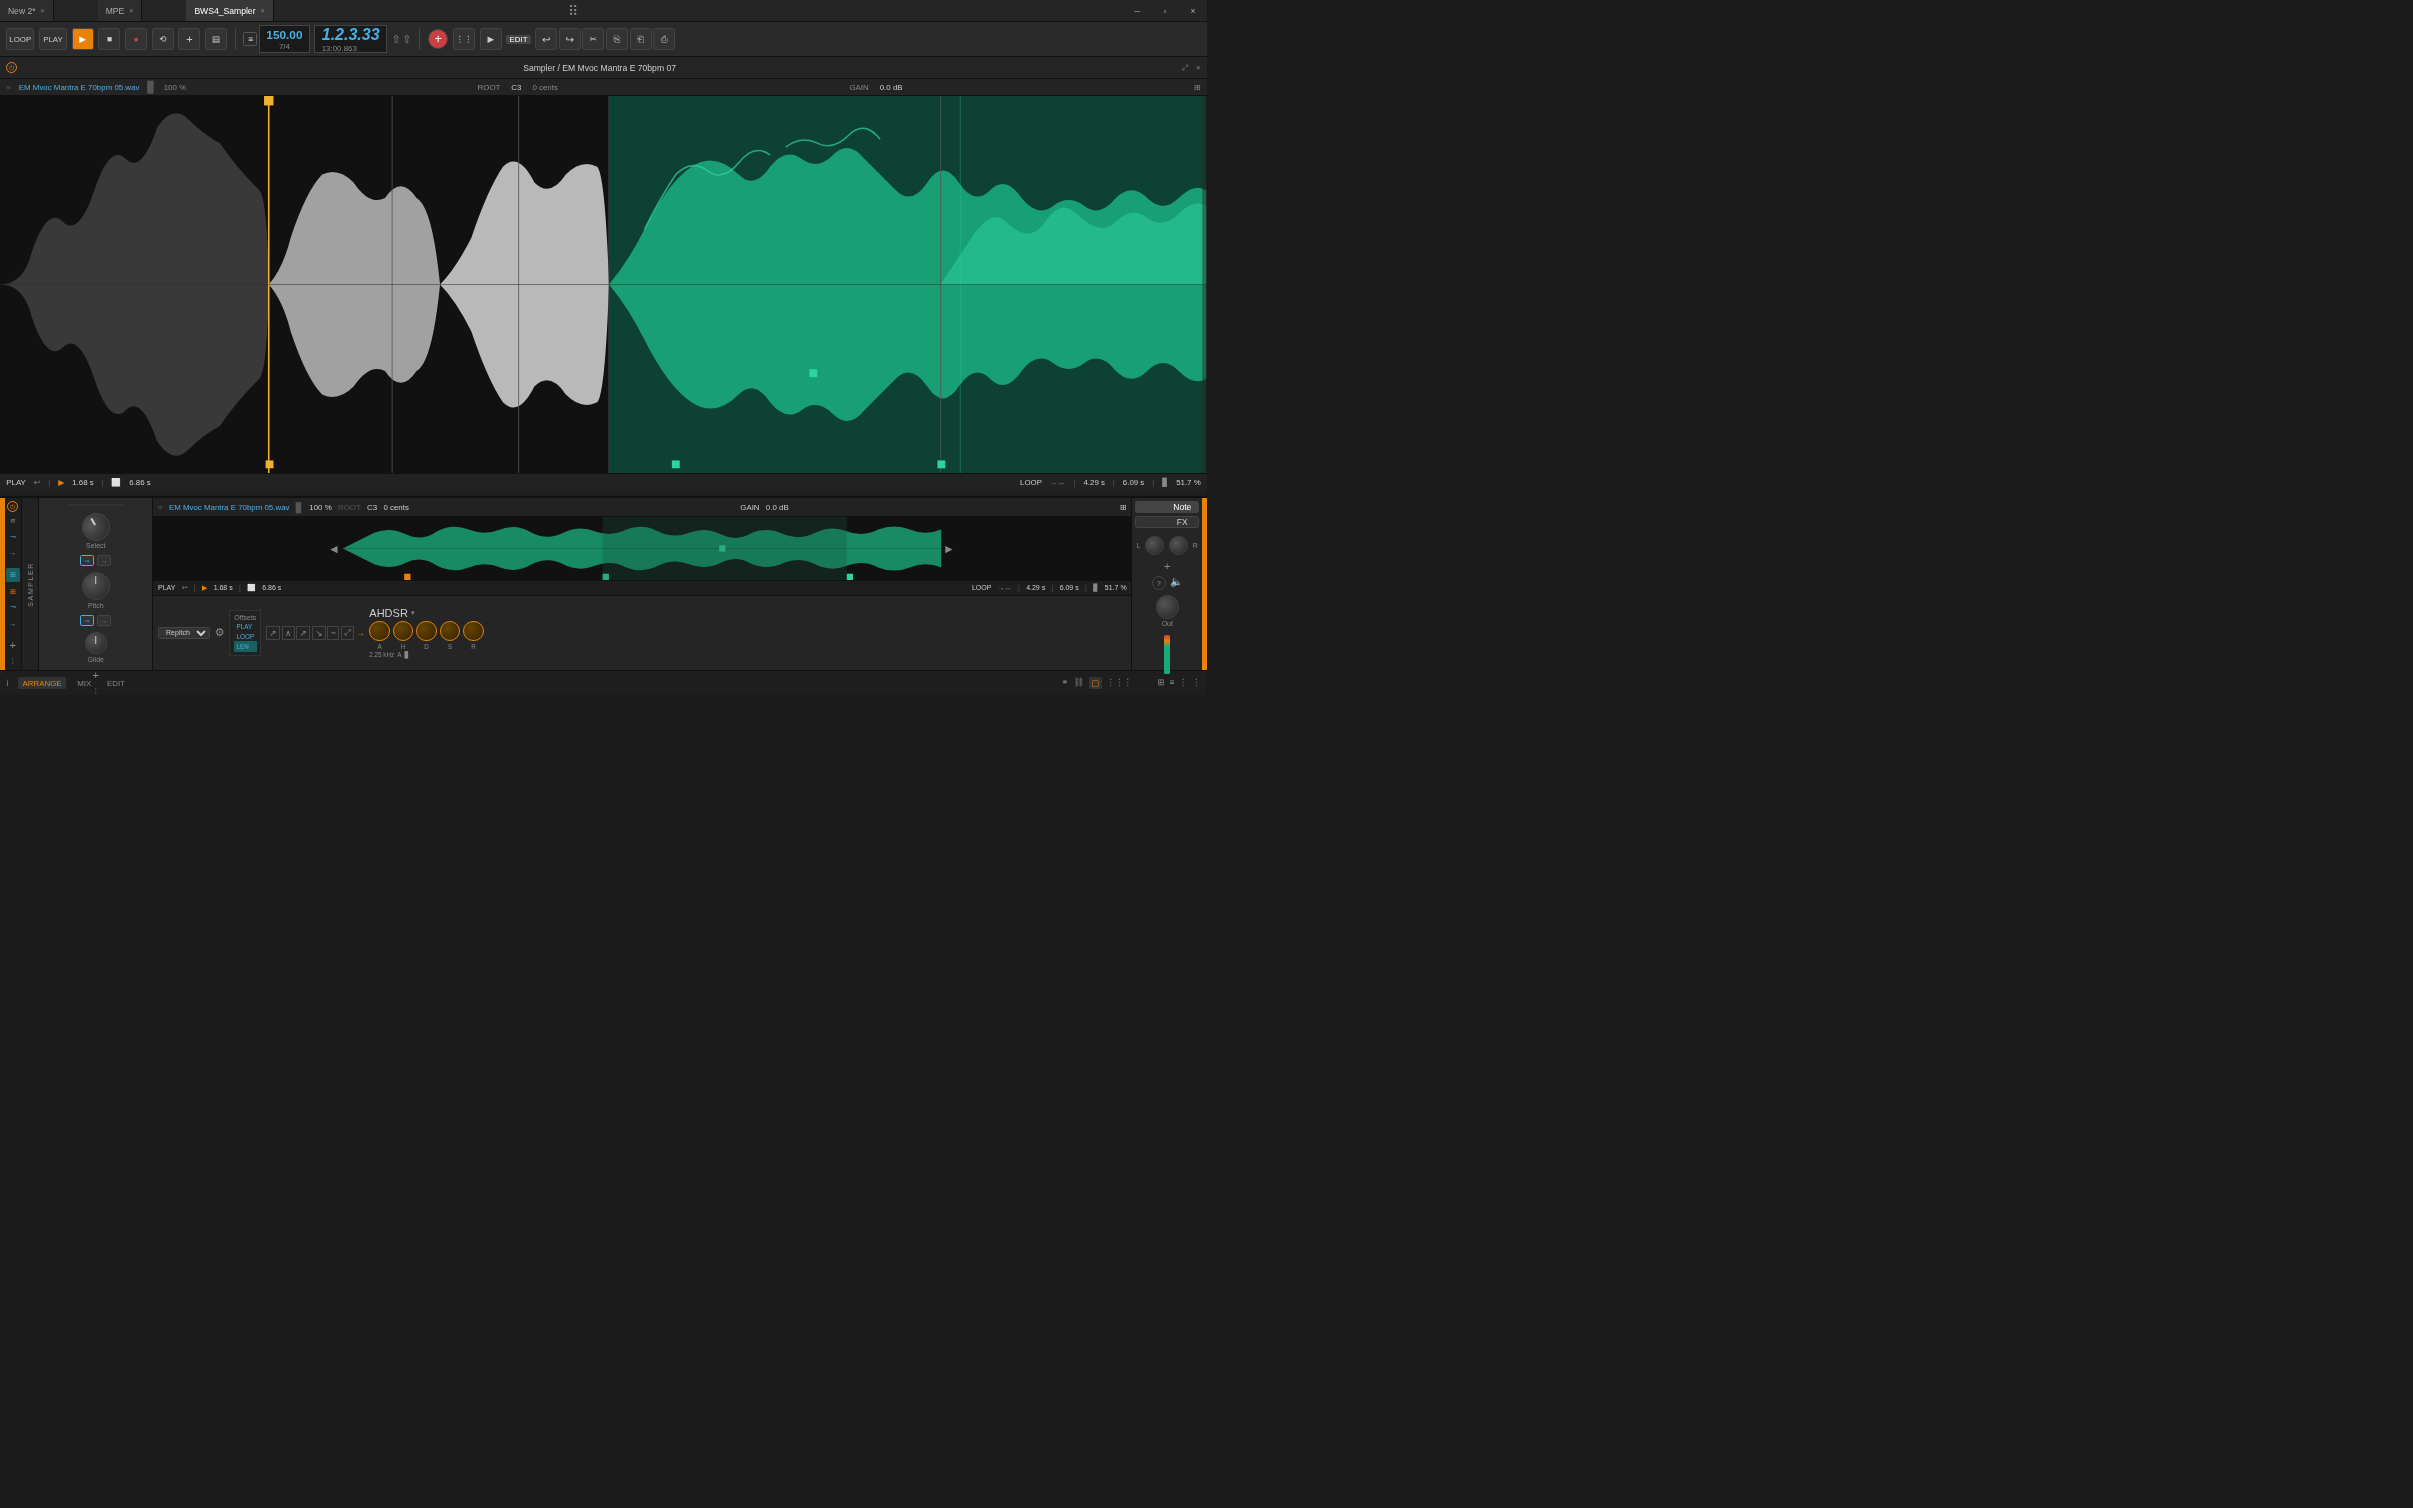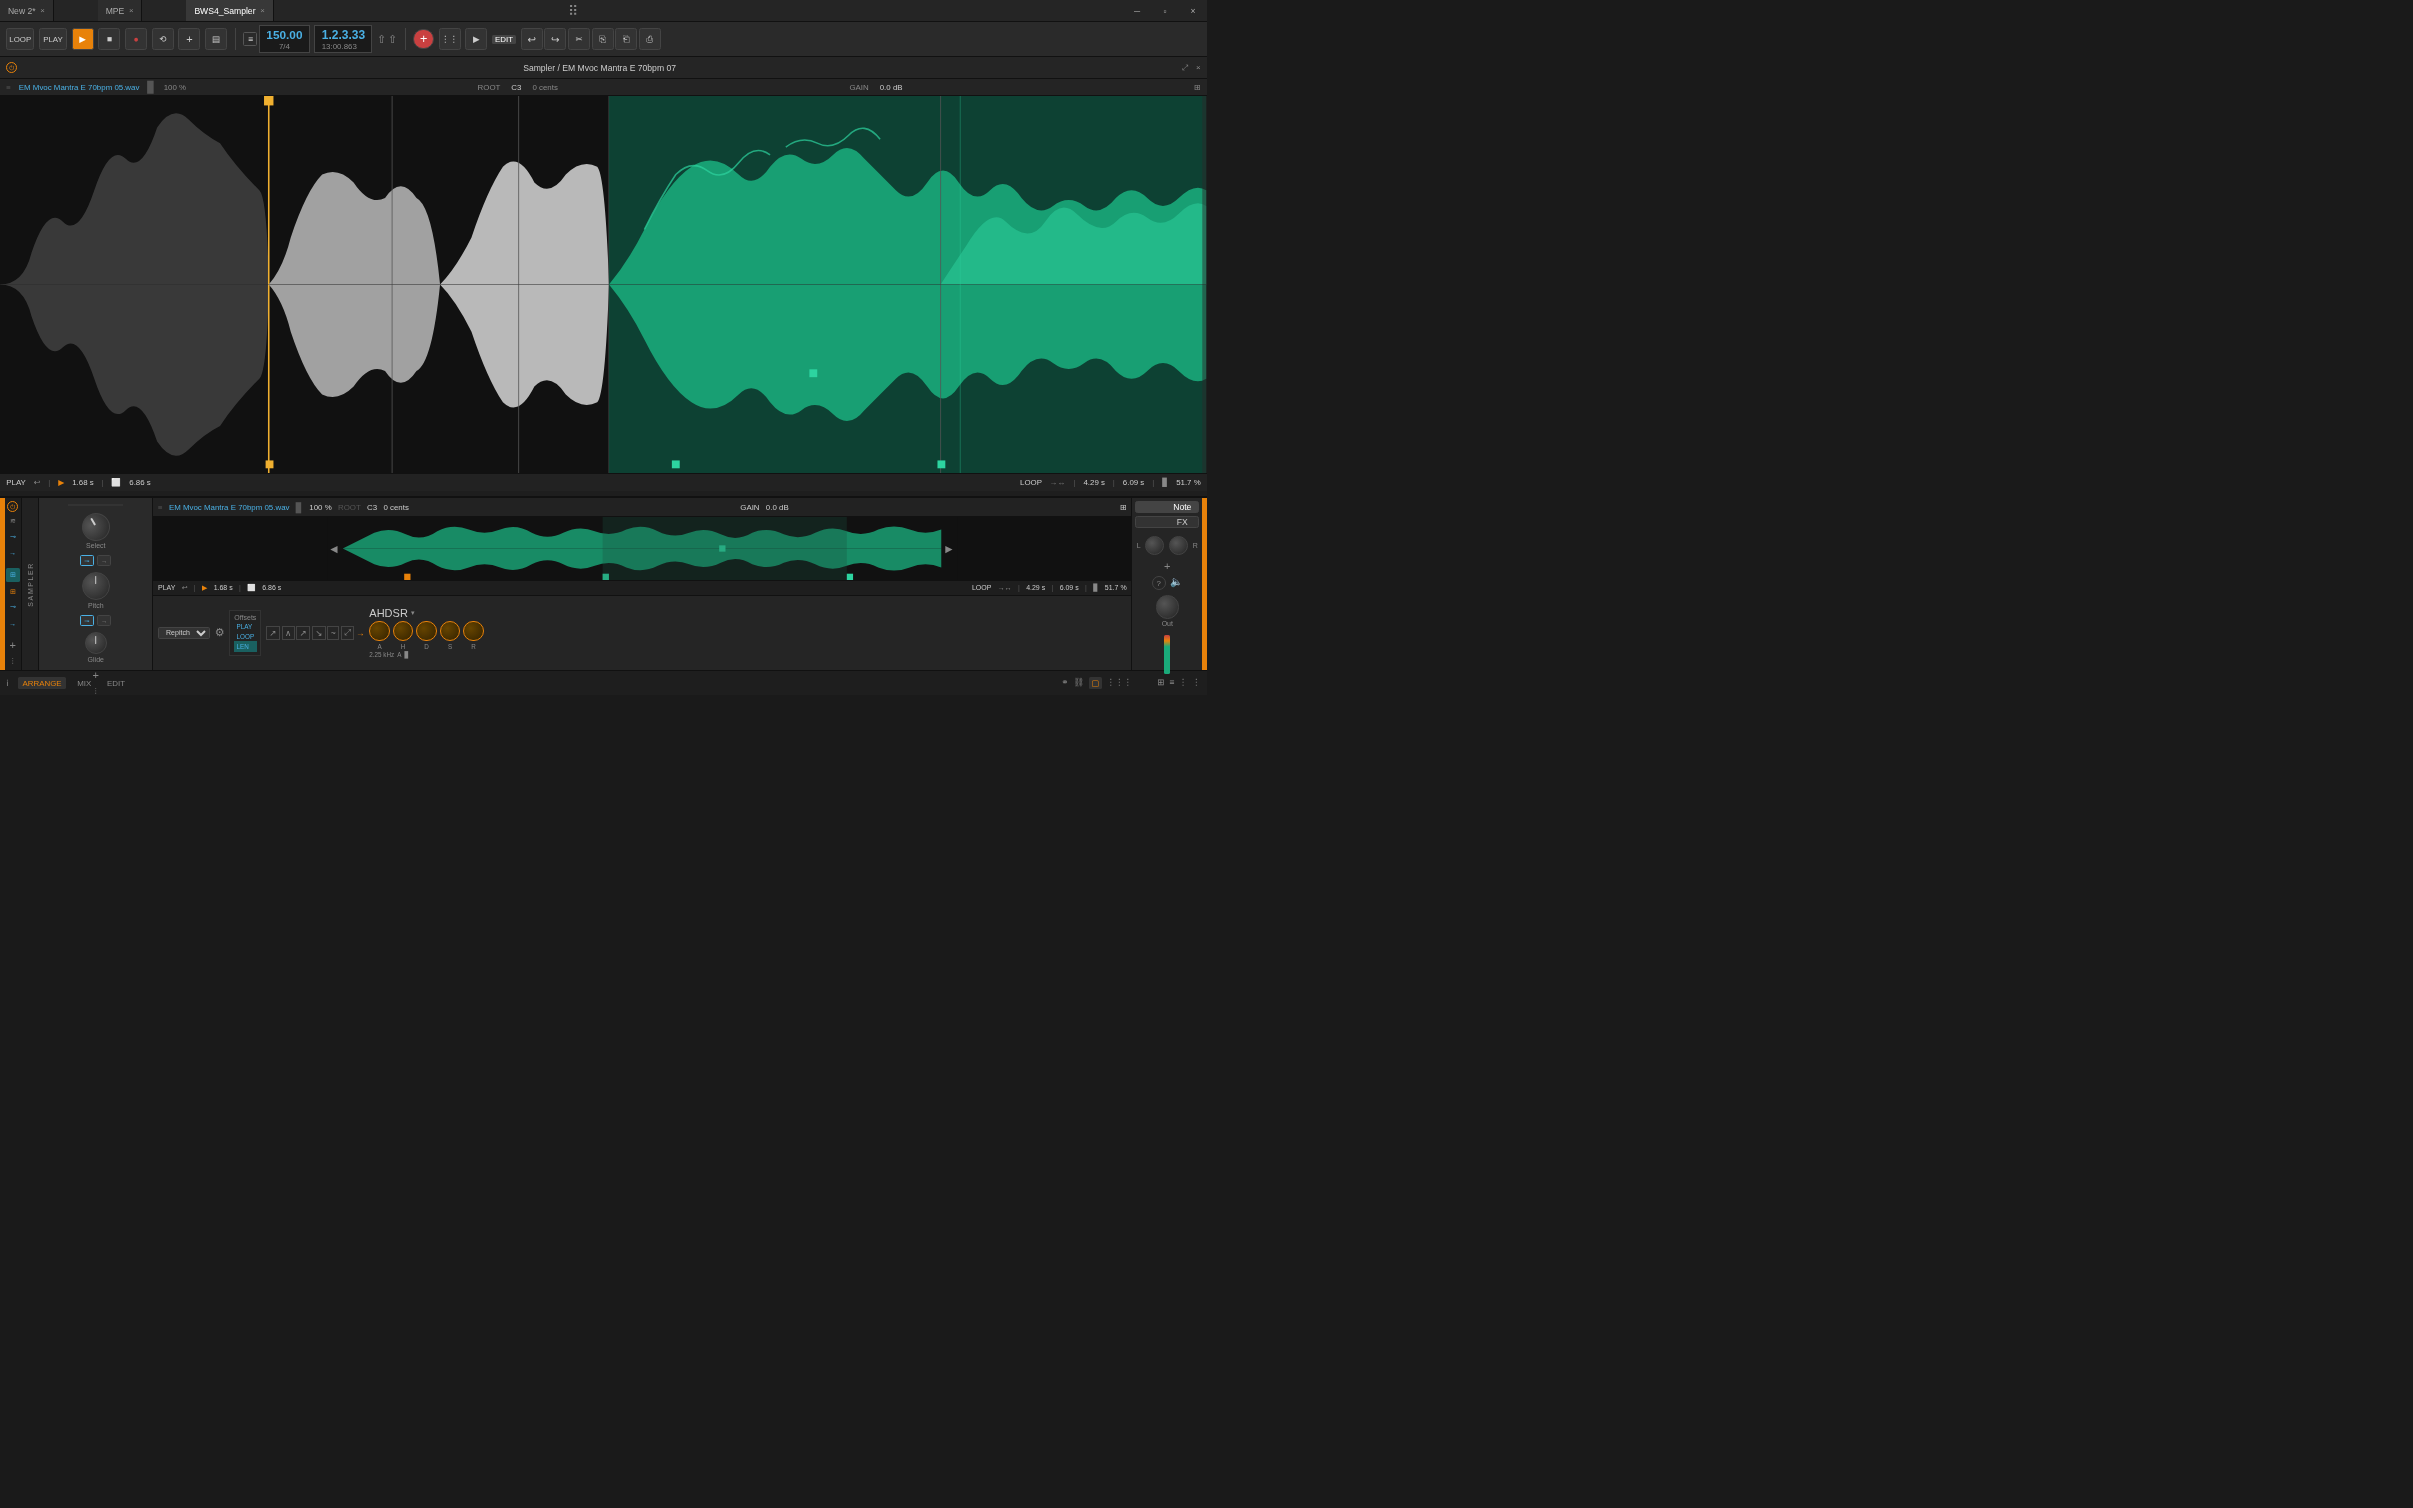--- a/index.html
+++ b/index.html
@@ -22,21 +22,21 @@
     #transport {
       display: flex; align-items: center; height: 35px; background: #2a2a2a;
       border-bottom: 0.8px solid #111; padding: 0 6.3px; gap: 4.7px;
     }
     .transport-btn { display: flex; align-items: center; justify-content: center; width: 22px; height: 22px; background: #333; border: 0.8px solid #444; border-radius: 2.4px; cursor: pointer; color: #ccc; font-size: 8.6px; }
     .transport-btn.play { background: #e8820a; color: #fff; }
     .tempo-display { display: flex; flex-direction: column; align-items: center; background: #1a1a1a; border: 0.8px solid #444; padding: 1.6px 6.3px; height: 28px; justify-content: center; }
     .tempo-val { color: #4ab0e4; font-size: 11.8px; font-weight: bold; }
     .tempo-sig { color: #888; font-size: 7.9px; }
     .position-display { display: flex; flex-direction: column; background: #1a1a1a; border: 0.8px solid #444; padding: 1.6px 6.3px; height: 28px; justify-content: center; }
-    .pos-bars { color: #4ab0e4; font-size: 12px; font-weight: bold; }
+    .pos-bars { color: #4ab0e4; font-size: 16px; font-weight: bold; font-style: italic; }
     .pos-time { color: #888; font-size: 7.9px; }
     .transport-divider { width: 0.8px; height: 22px; background: #444; margin: 0 3.1px; }
     .transport-label { color: #888; font-size: 7.9px; padding: 0 3.1px; cursor: pointer; }
     .transport-label.active { color: #fff; background: #444; border-radius: 1.6px; }
 
     
     #editor-panel {
       background: #1e1e1e; border-bottom: 1.6px solid #111;
       display: flex; flex-direction: column;
     }

